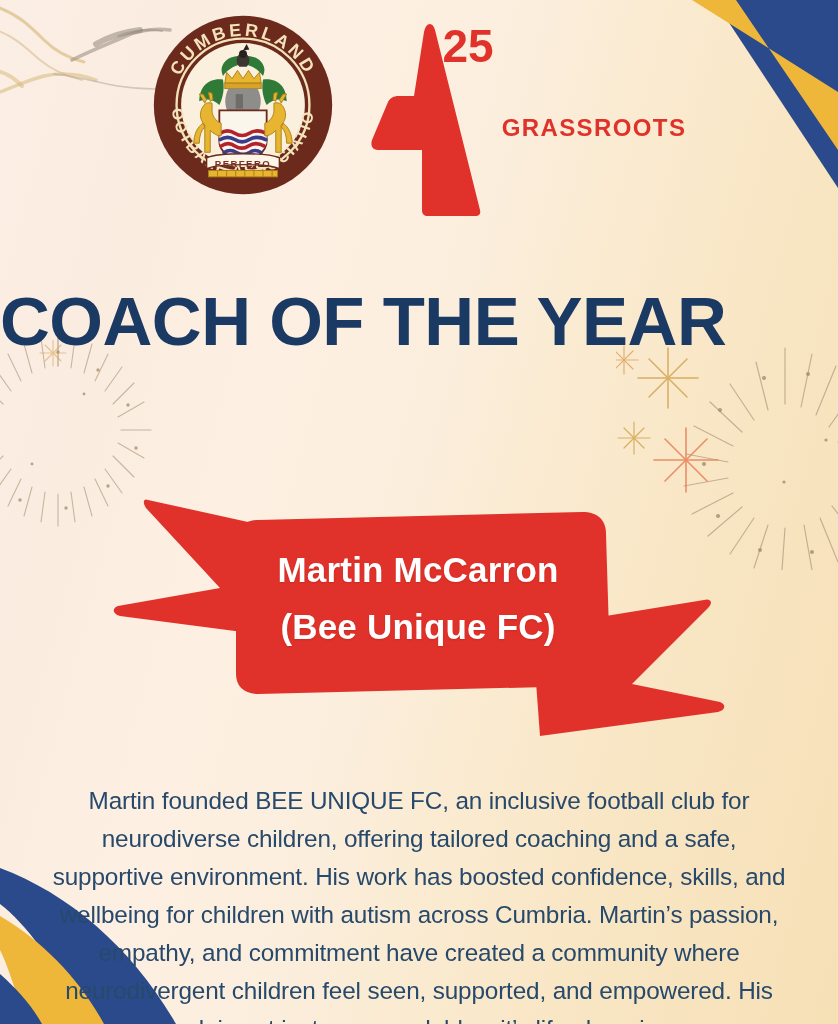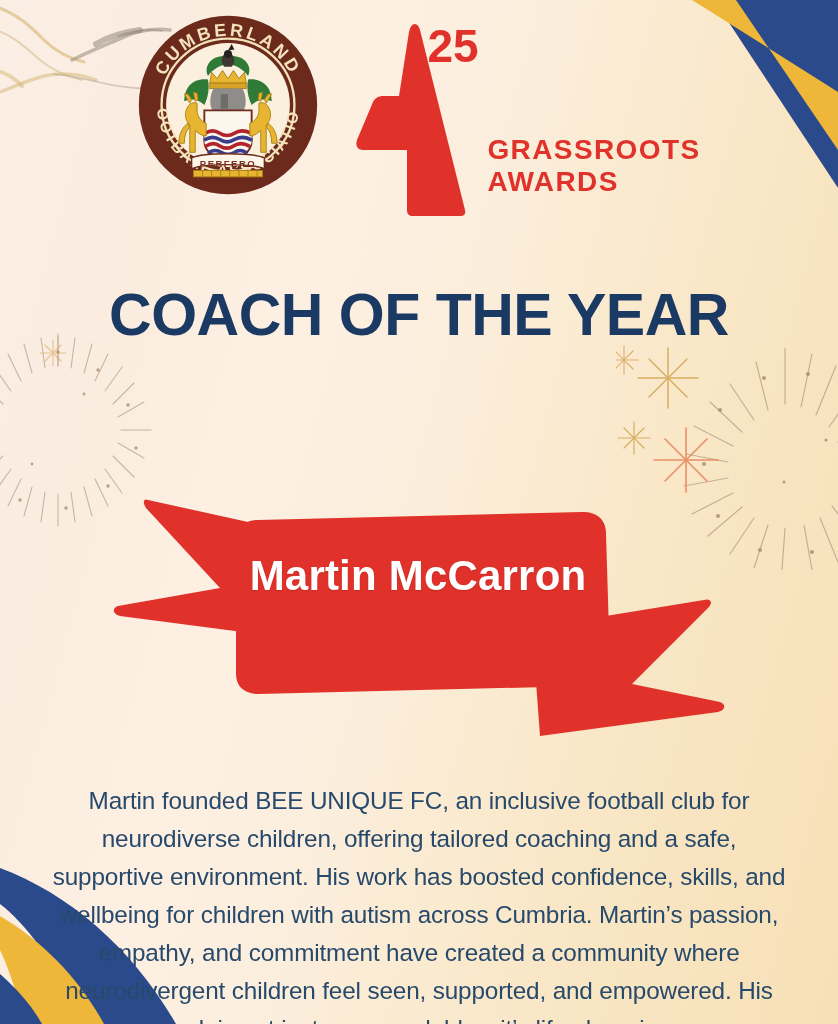--- a/index.html
+++ b/index.html
@@ -61,45 +61,44 @@
     display: flex;
     align-items: flex-start;
     justify-content: center;
     gap: 34px;
   }
   .crest { width: 182px; height: 182px; flex: 0 0 auto; }
 
   .awards-logo {
     flex: 0 0 auto;
     display: flex;
-    align-items: center;
+    align-items: flex-start;
     margin-top: 4px;
   }
   .awards-mark { width: 132px; height: 200px; }
   .awards-text {
     margin-left: 2px;
     margin-top: 96px;
     color: #E0322A;
     font-weight: 900;
-    font-size: 28px;
+    font-size: 24px;
     line-height: 1.16;
     letter-spacing: 1.4px;
     text-align: left;
   }
 
   
   .award-title {
     position: absolute;
     top: 272px;
     left: 0;
     right: 0;
-    text-align: center;
     color: #1B3A63;
     font-weight: 900;
-    font-size: 59px;
+    font-size: 69px;
     line-height: 1.46;
     letter-spacing: -0.5px;
   }
   .award-title .line2 { display: block; }
 
   
   .ribbon-wrap {
     position: absolute;
     top: 488px;
     left: 0;
@@ -108,21 +107,21 @@
   }
   .ribbon-svg { position: absolute; top: 0; left: 108px; }
   .ribbon-text {
     position: absolute;
     top: 54px;
     left: 108px;
     width: 620px;
     text-align: center;
     color: #ffffff;
     font-weight: 900;
-    font-size: 42px;
+    font-size: 35px;
     line-height: 1.62;
     letter-spacing: 0.2px;
     text-shadow: 0 1px 2px rgba(120,20,10,.22);
   }
   .ribbon-text .name { display: block; }
   .ribbon-text .club { display: block; }
 
   
   .citation {
     position: absolute;
@@ -379,21 +378,20 @@
       <svg class="awards-mark" viewBox="0 0 132 200" aria-hidden="true">
 
         <path d="M62 6 C 64 6, 66 8, 67 12 L 112 192 C 113 196, 111 198, 107 198 L 60 198
                  C 56 198, 54 196, 54 192 L 54 132 L 10 132 C 5 132, 2 128, 4 122
                  L 20 84 C 22 80, 26 78, 30 78 L 46 78 L 56 14 C 57 9, 59 6, 62 6 Z" fill="#E0322A"></path>
 
         <text x="100" y="44" text-anchor="middle" font-family="'Liberation Sans',sans-serif" font-size="46" font-weight="900" fill="#E0322A">25</text>
       </svg>
       <div class="awards-text">
         <div>GRASSROOTS</div>
-        <div>AWARDS</div>
       </div>
     </div>
   </div>
 
   <div class="award-title">
     <span>COACH OF THE YEAR</span>
   </div>
 
   <div class="ribbon-wrap">
     <svg class="ribbon-svg" width="620" height="250" viewBox="0 0 620 250" aria-hidden="true">
@@ -404,18 +402,19 @@
       <path d="M596 112 C 602 110, 606 114, 600 120 L 524 196 L 612 214 C 618 216, 618 222, 610 224
                L 432 248 L 424 140 Z" fill="#E0322A"></path>
 
       <path d="M128 48 C 130 38, 138 32, 150 32 L 474 24 C 490 24, 498 32, 498 46
                L 502 176 C 502 190, 494 198, 478 198 L 150 206 C 136 206, 128 198, 128 186 Z" fill="#E0322A"></path>
 
       <path d="M128 48 L 186 44 L 180 150 L 128 140 Z" fill="#C9271F" opacity=".0"></path>
     </svg>
     <div class="ribbon-text">
       <span class="name">Martin McCarron</span>
+      <span class="club">(Bee Unique FC)</span>
     </div>
   </div>
 
   <p class="citation">Martin founded BEE UNIQUE FC, an inclusive football club for neurodiverse children, offering tailored coaching and a safe, supportive environment. His work has boosted confidence, skills, and wellbeing for children with autism across Cumbria. Martin’s passion, empathy, and commitment have created a community where neurodivergent children feel seen, supported, and empowered. His work is not just commendable—it’s life-changing.</p>
 
 </div>
 
 </body></html>

